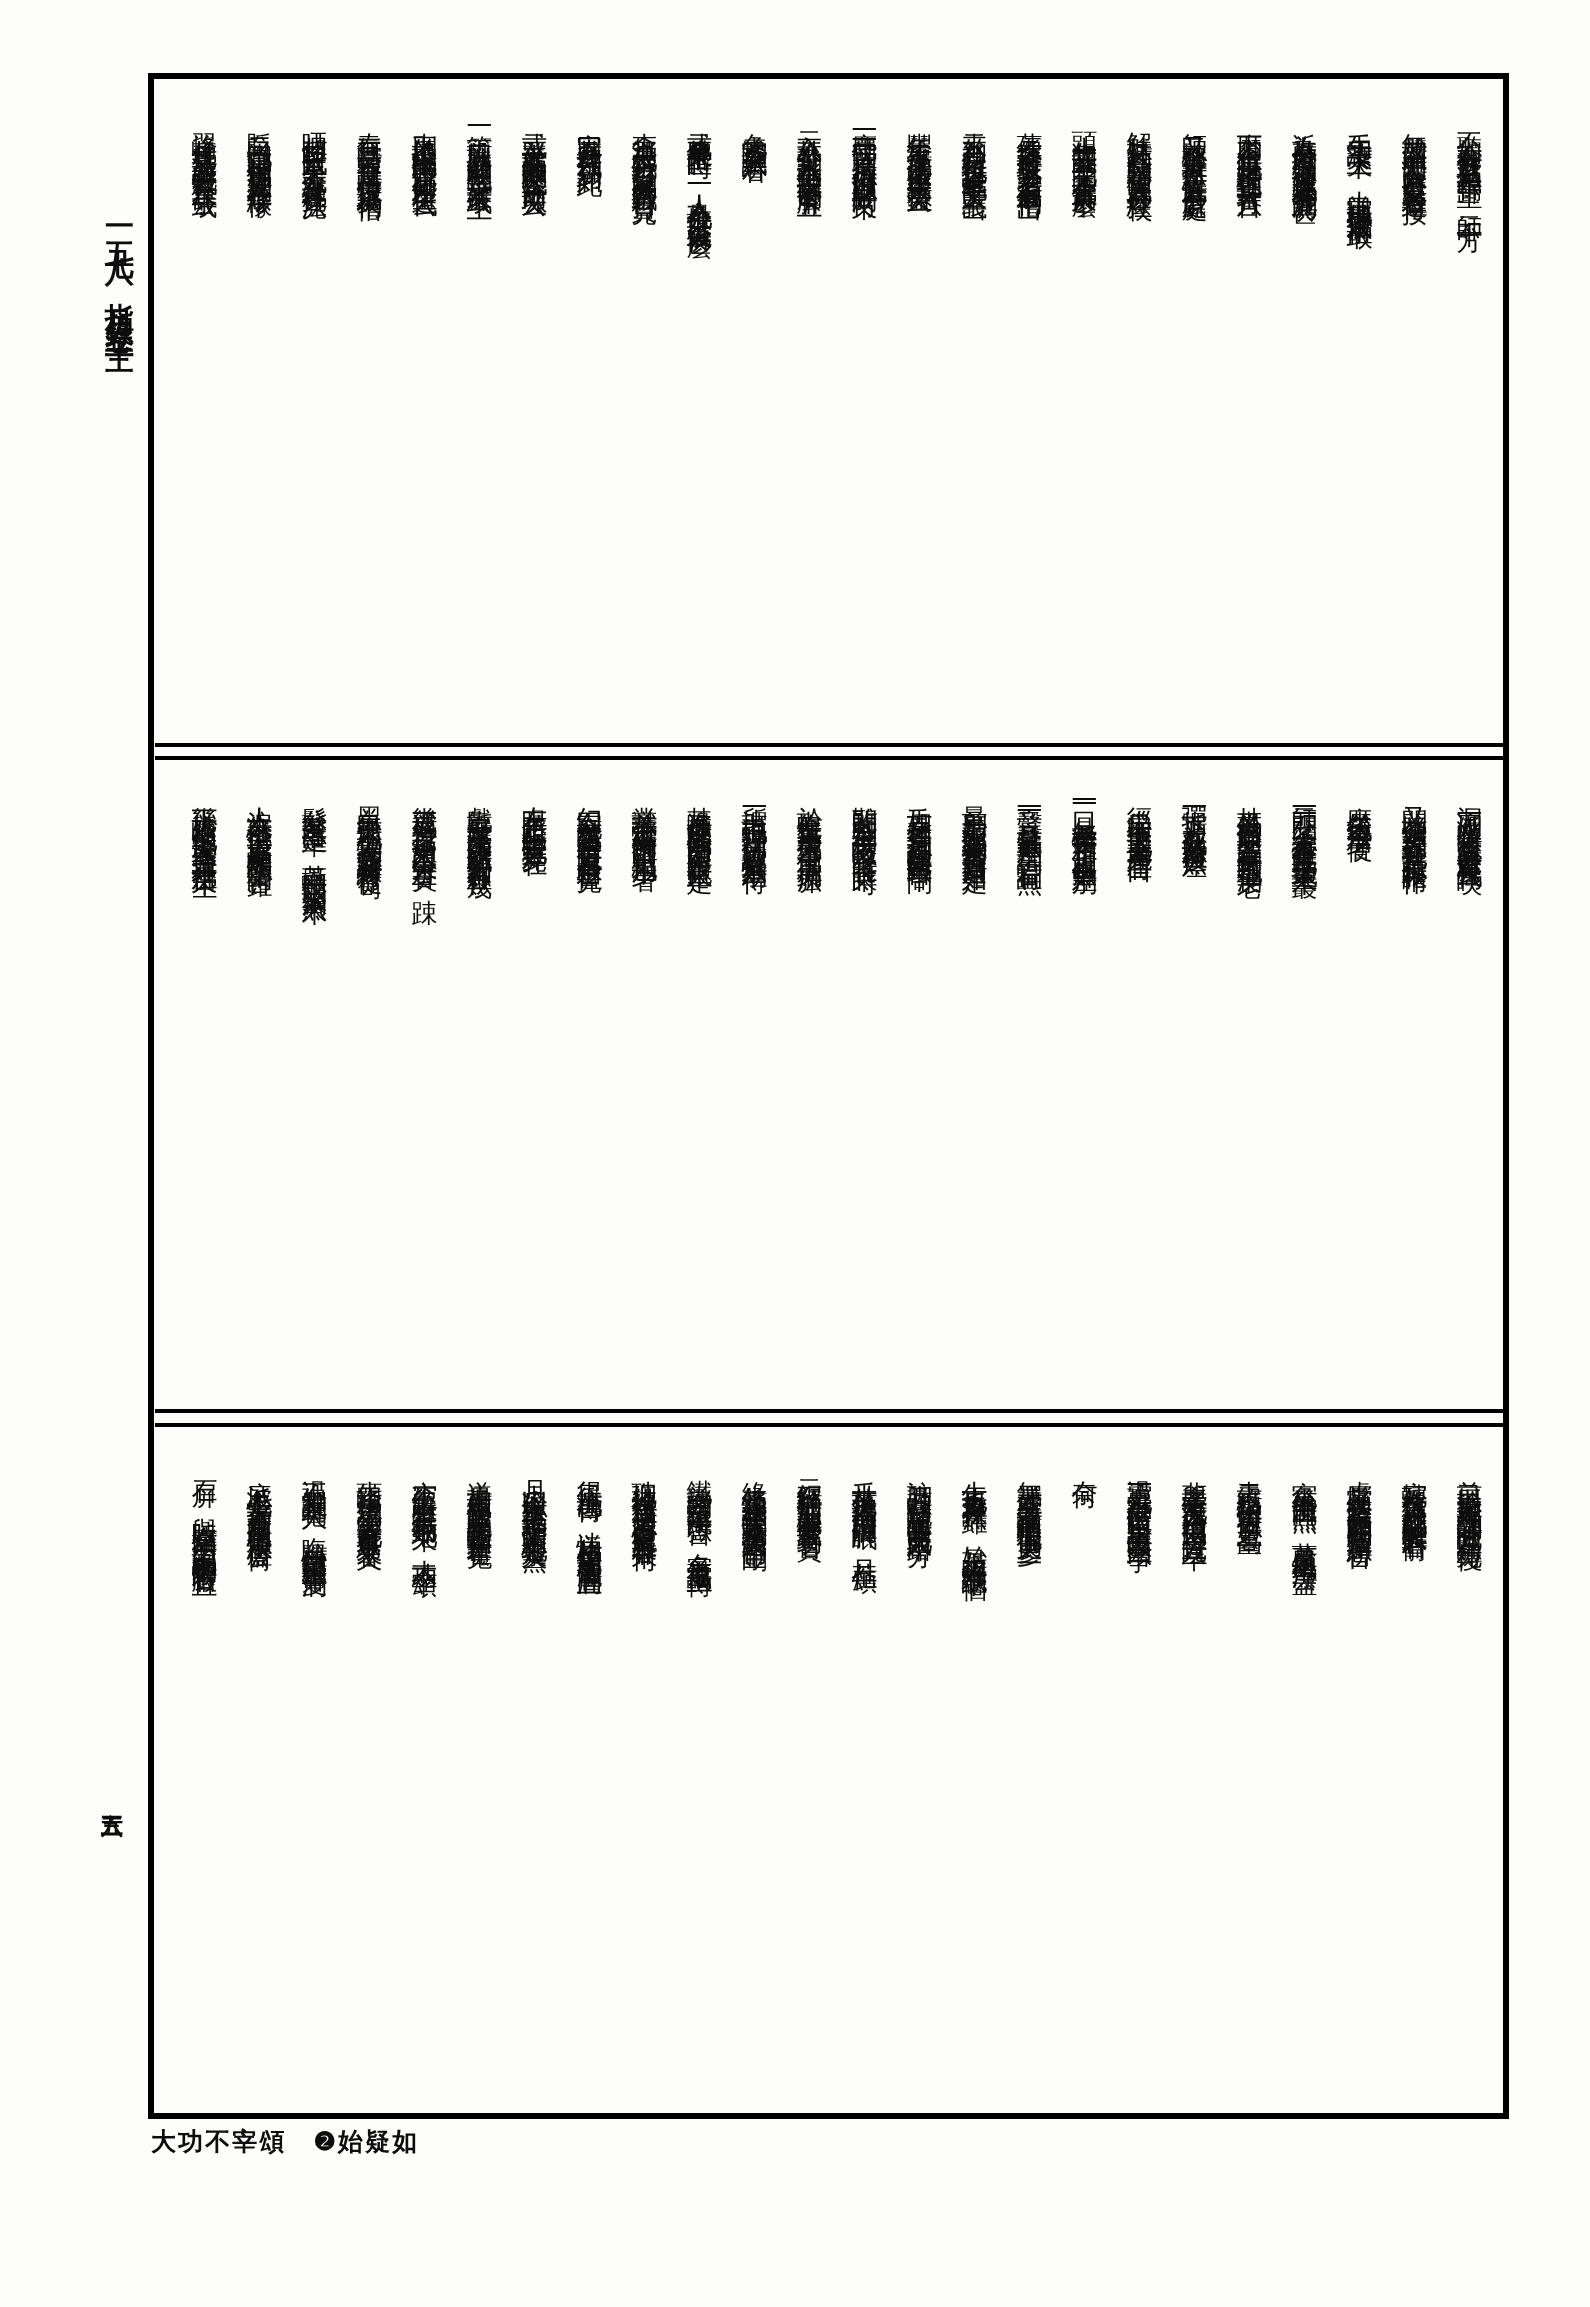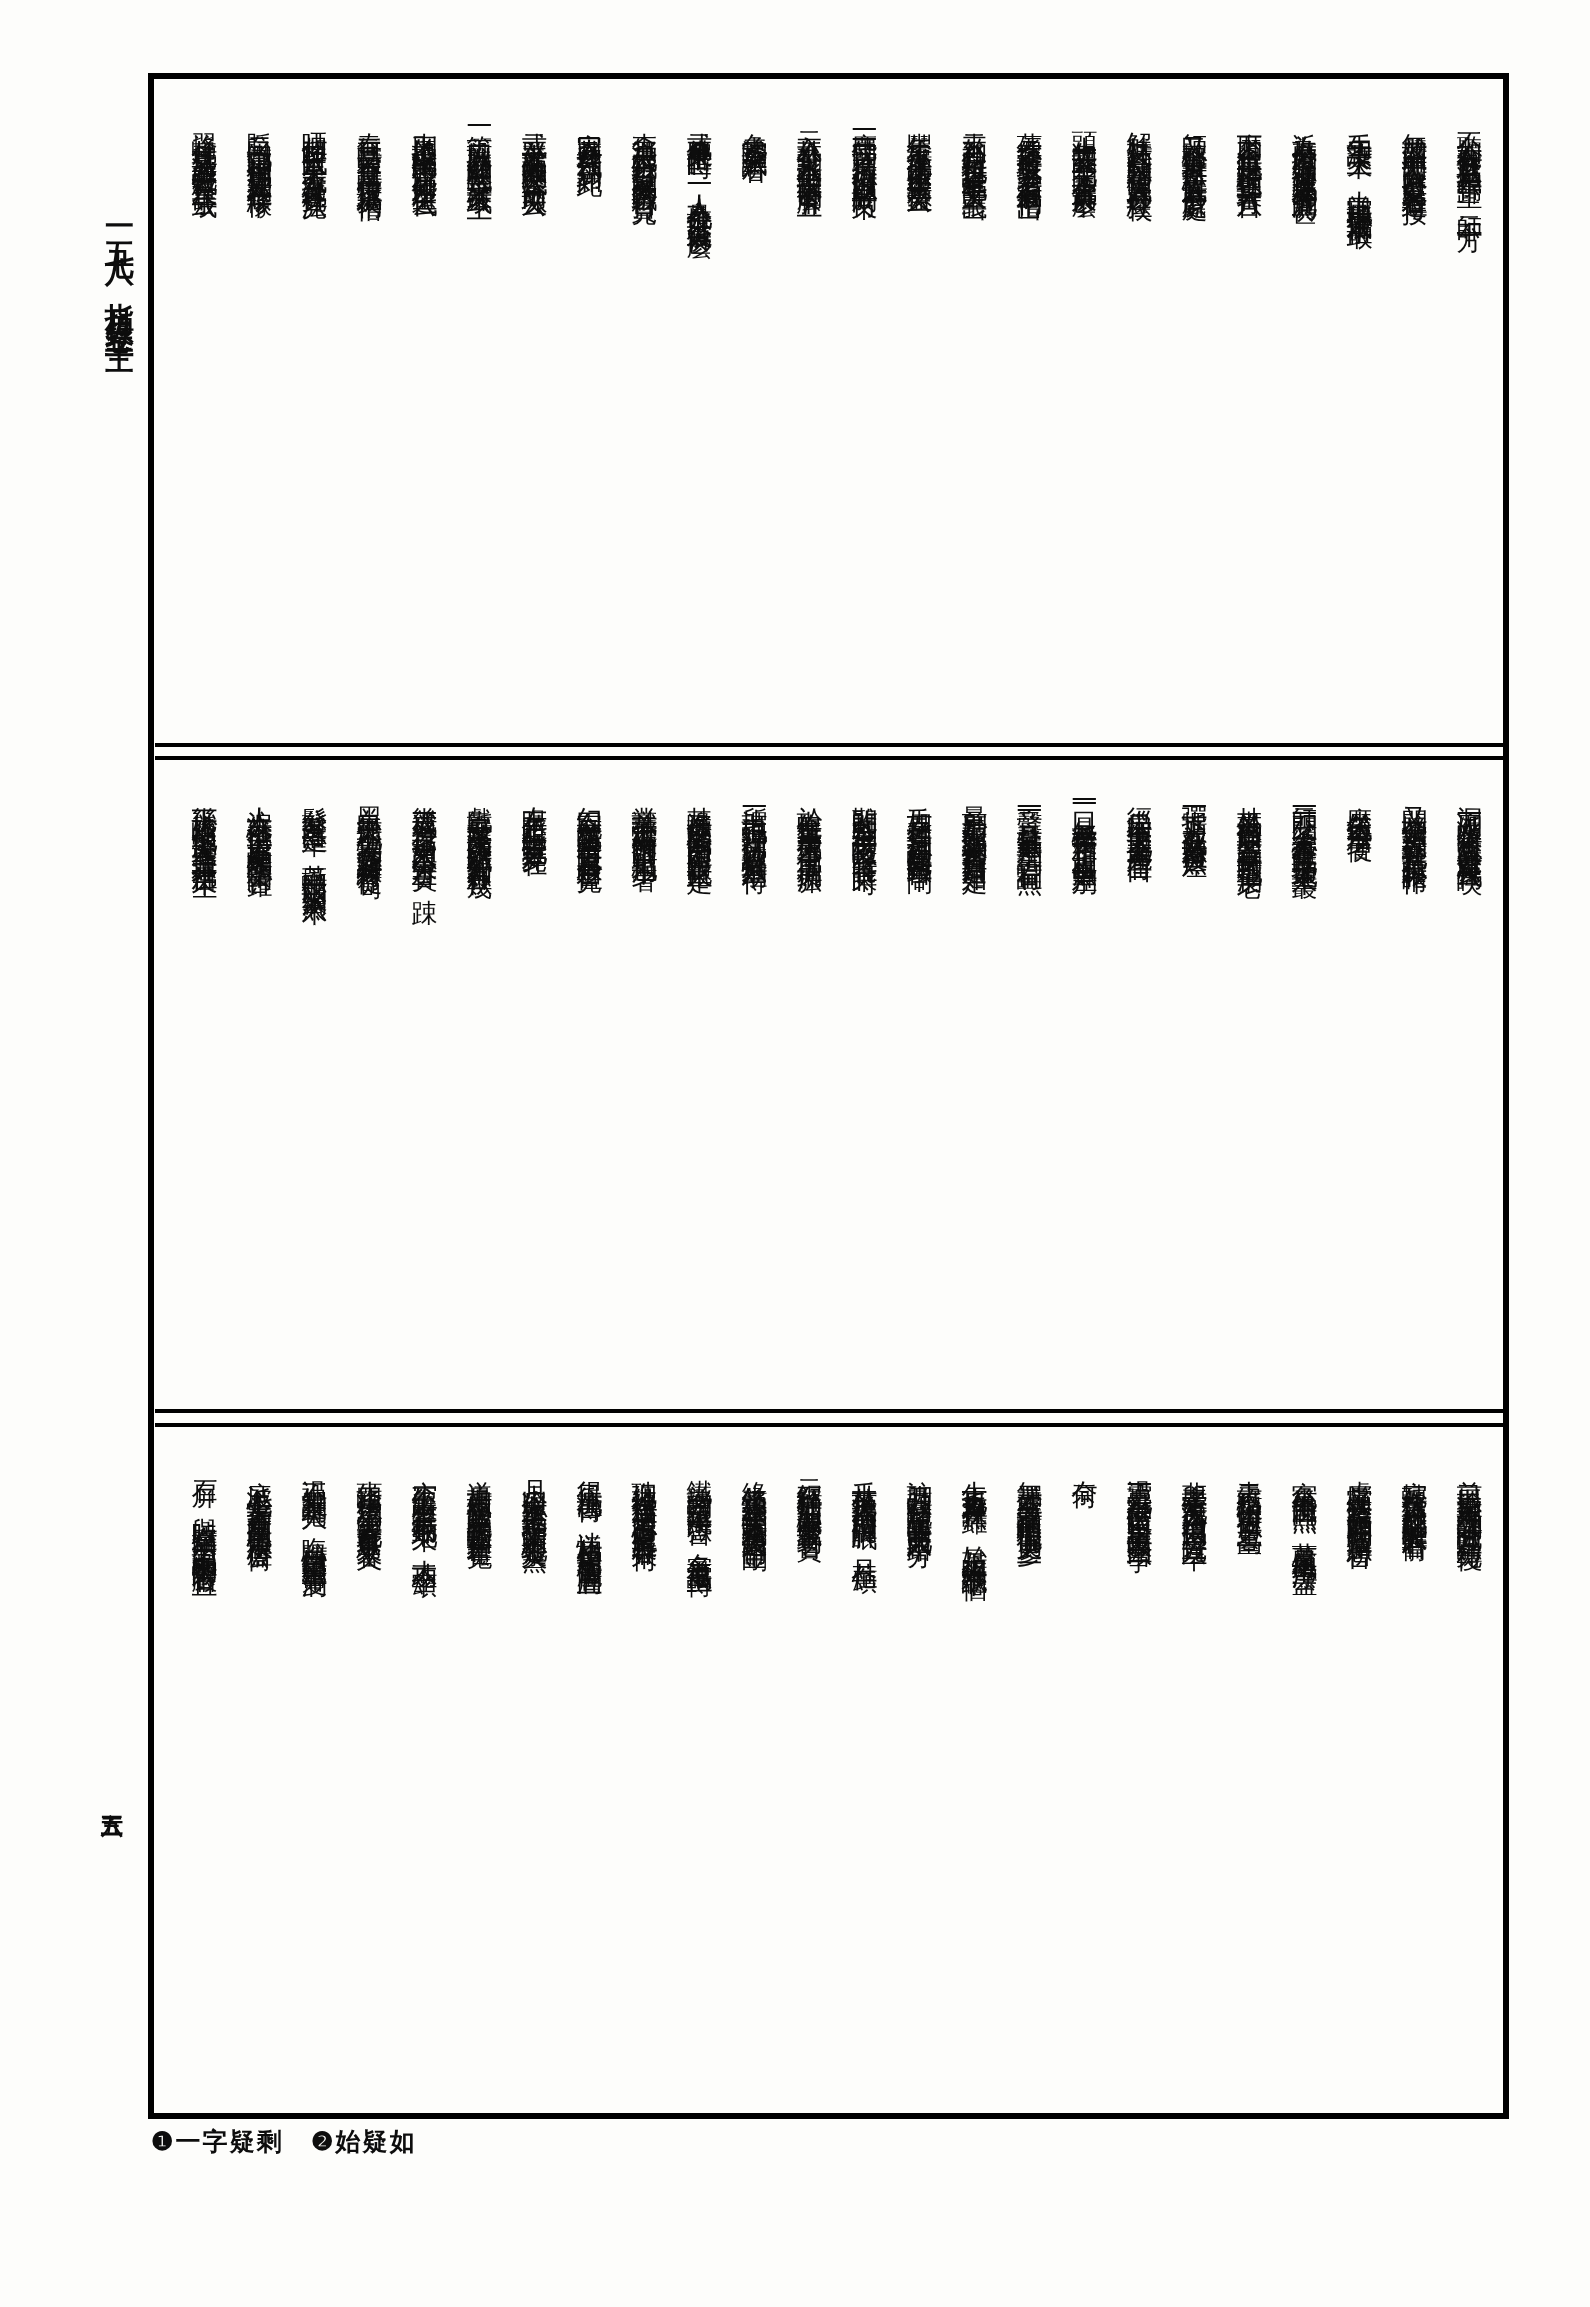--- a/index.html
+++ b/index.html
@@ -129,16 +129,16 @@
       <div class="col">庭波心七十二峯青如今高臥思前事添得盧公倚</div>
       <div class="col">石屏　與時寡合頌居士門高謁未期閑隈巖石且</div>
     </div>
 
   <div class="vlabel big">
     <span>一五七八</span><span>　</span><span>指月錄卷二十三</span>
   </div>
 
   <div class="vlabel small">六五三</div>
 
-  <div class="footnote">❶一字疑剩　❷始疑如</div>
+  <div class="footnote">大功不宰頌　❷始疑如</div>
 
 </div>
 
 
 </body></html>

